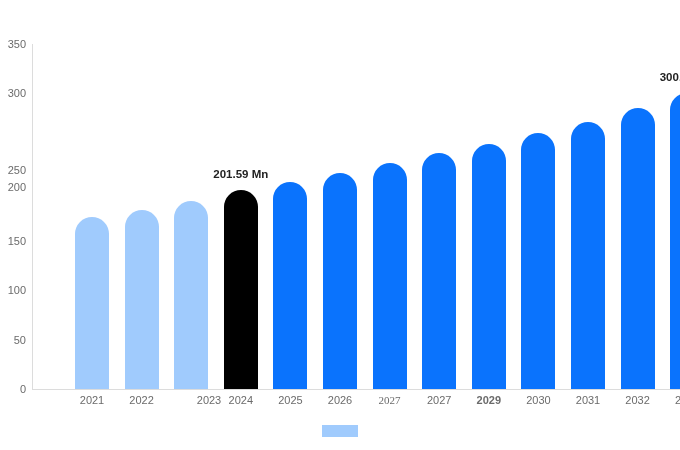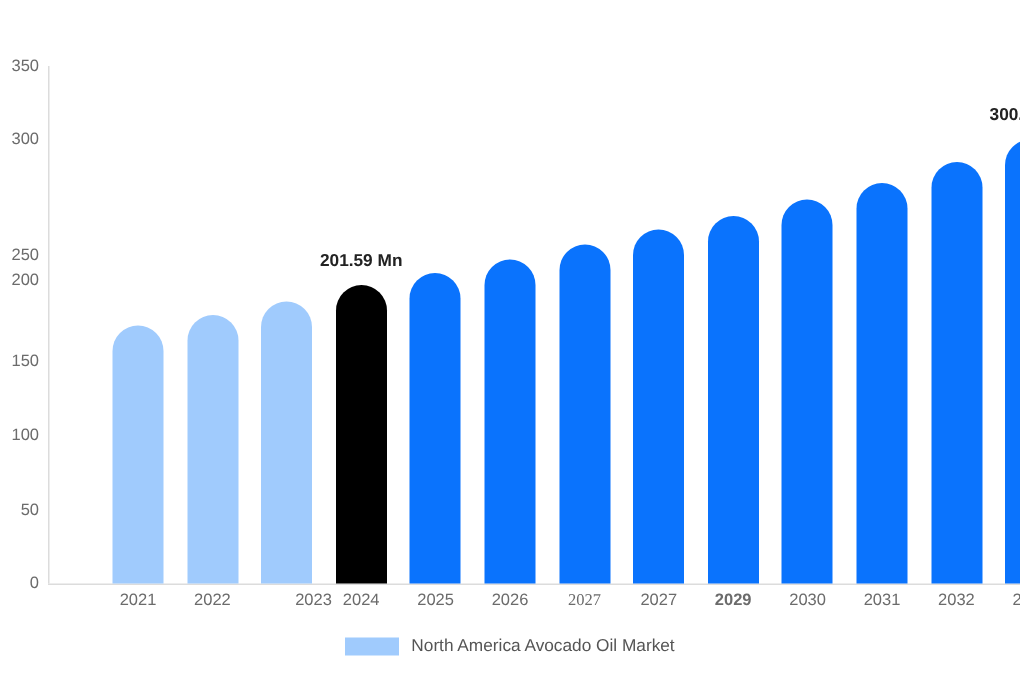--- a/index.html
+++ b/index.html
@@ -191,16 +191,15 @@
       <div class="xtick-item" style="left: 407.2px;">2027</div>
       <div class="xtick-item" style="left: 456.8px; font-weight: bold;">2029</div>
       <div class="xtick-item" style="left: 506.4px;">2030</div>
       <div class="xtick-item" style="left: 556px;">2031</div>
       <div class="xtick-item" style="left: 605.6px;">2032</div>
       <div class="xtick-item" style="left: 655.2px;">2033</div>
     </div>
 
   <div class="legend">
     <span class="legend-swatch"></span>
-    <span class="legend-text">North America Avocado Oil Market</span>
   </div>
 
 </div>
 
 </body></html>

